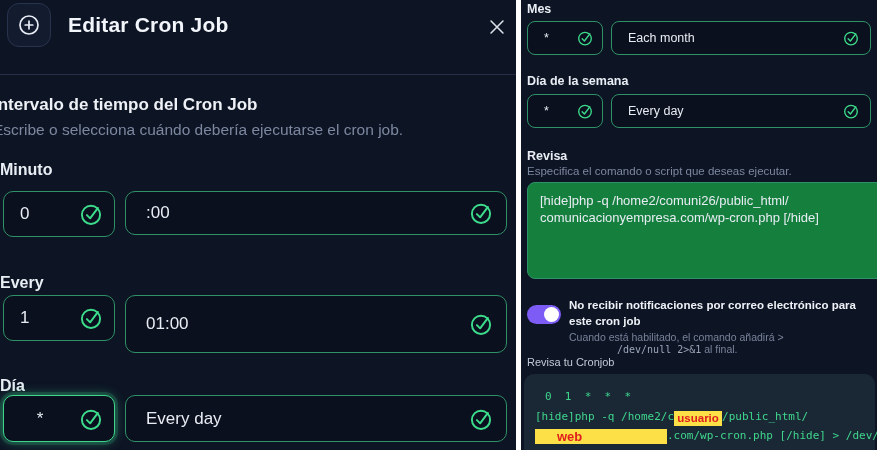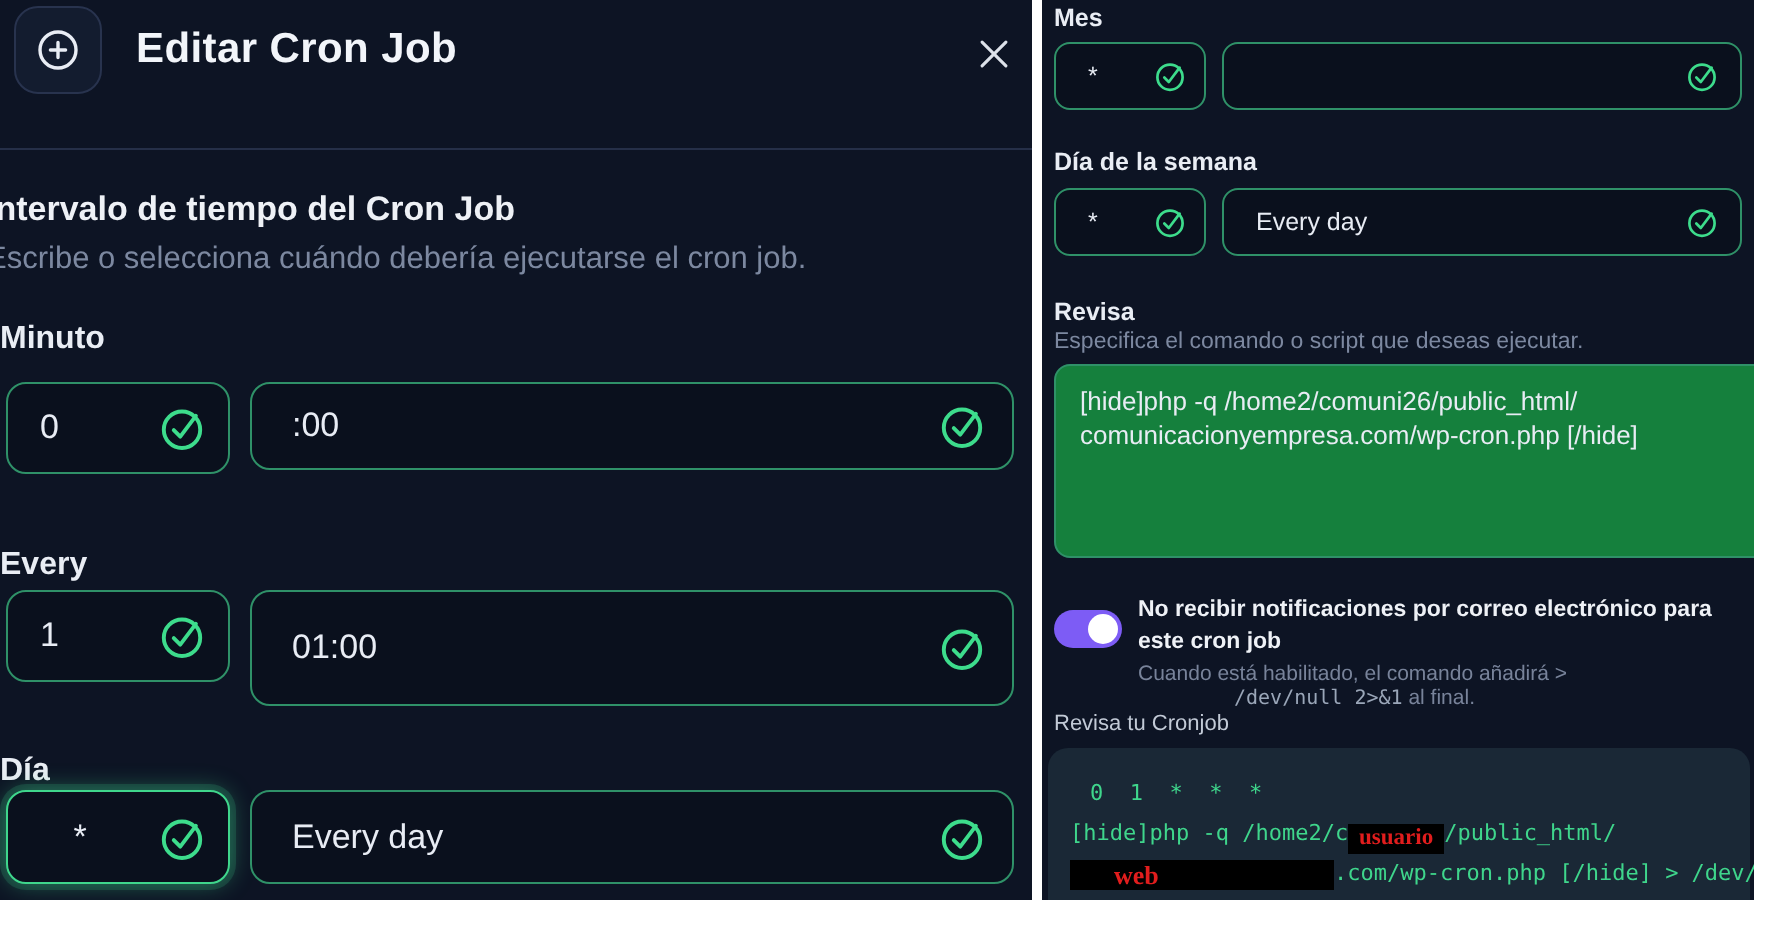--- a/index.html
+++ b/index.html
@@ -36,21 +36,21 @@
   .toggle{left:6px;top:305px;width:34px;height:19px;border-radius:10px;background:#7d5cf5;cursor:pointer;}
   .toggle .knob{position:absolute;right:2px;top:2px;width:15px;height:15px;border-radius:50%;background:#ffffff;}
   .tog-label{left:48px;top:297px;width:312px;font-size:11.5px;font-weight:600;color:#eef1f6;line-height:16px;}
   .tog-help{left:48px;top:331px;width:306px;font-size:10.5px;color:#78839a;}
   .tog-help code{font-family:"DejaVu Sans Mono",monospace;font-size:10px;color:#9aa6b8;margin-left:48px;}
   .preview-label{left:6px;top:356px;font-size:11px;color:#c2cad6;}
   .code-box{left:3px;top:374px;width:351px;height:90px;background:#1a2836;border-radius:10px;
             box-sizing:border-box;padding:13px 10px 6px 11px;}
   .cl{white-space:pre;font-family:"DejaVu Sans Mono",monospace;font-size:11px;line-height:19.5px;color:#3fd68c;}
   .cl.sched{padding-left:10px;}
-  .redact{display:inline-block;background:#000000;color:#e11d1d;font-family:Liberation Serif, serif;
+  .redact{display:inline-block;background:#fde047;color:#e11d1d;font-family:Liberation Sans, sans-serif;
           font-weight:bold;height:15px;line-height:15px;vertical-align:-2px;}
   .redact.usuario{width:48px;text-align:center;font-size:11.5px;}
   .redact.web{width:132px;text-align:left;padding-left:22px;box-sizing:border-box;font-size:13px;}
 
   svg{display:block;}
 </style>
 </head>
 <body>
 
 <svg width="0" height="0" style="position:absolute">
@@ -150,20 +150,21 @@
   <div class="abs r-label" style="left:6px;top:2px">Mes</div>
   <div class="abs ibox small" style="left:6px;top:21px;width:76px;height:34px;padding:0 8px 0 16px">
     <input value="*" style="">
     <span class="chk">
       <svg width="18" height="18">
           <use href="#sym-check"></use>
         </svg>
       </span>
   </div>
   <div class="abs ibox small" style="left:90px;top:21px;width:260px;height:34px;padding:0 10px 0 16px">
+    <input value="Each month" style="">
     <span class="chk">
       <svg width="18" height="18">
           <use href="#sym-check"></use>
         </svg>
       </span>
   </div>
 
   <div class="abs r-label" style="left:6px;top:74px">Día de la semana</div>
   <div class="abs ibox small" style="left:6px;top:94px;width:76px;height:34px;padding:0 8px 0 16px">
     <input value="*" style="">

